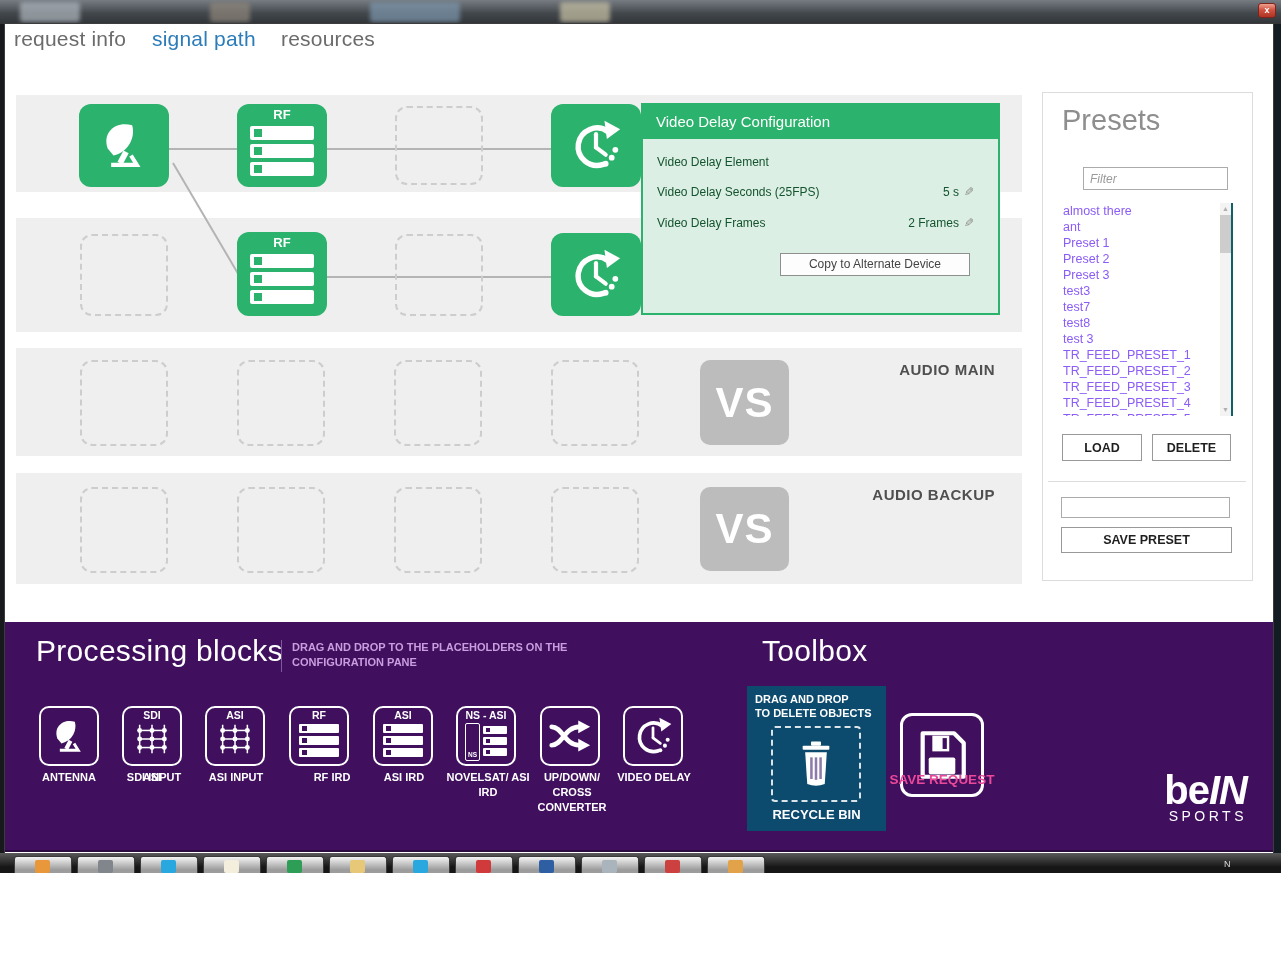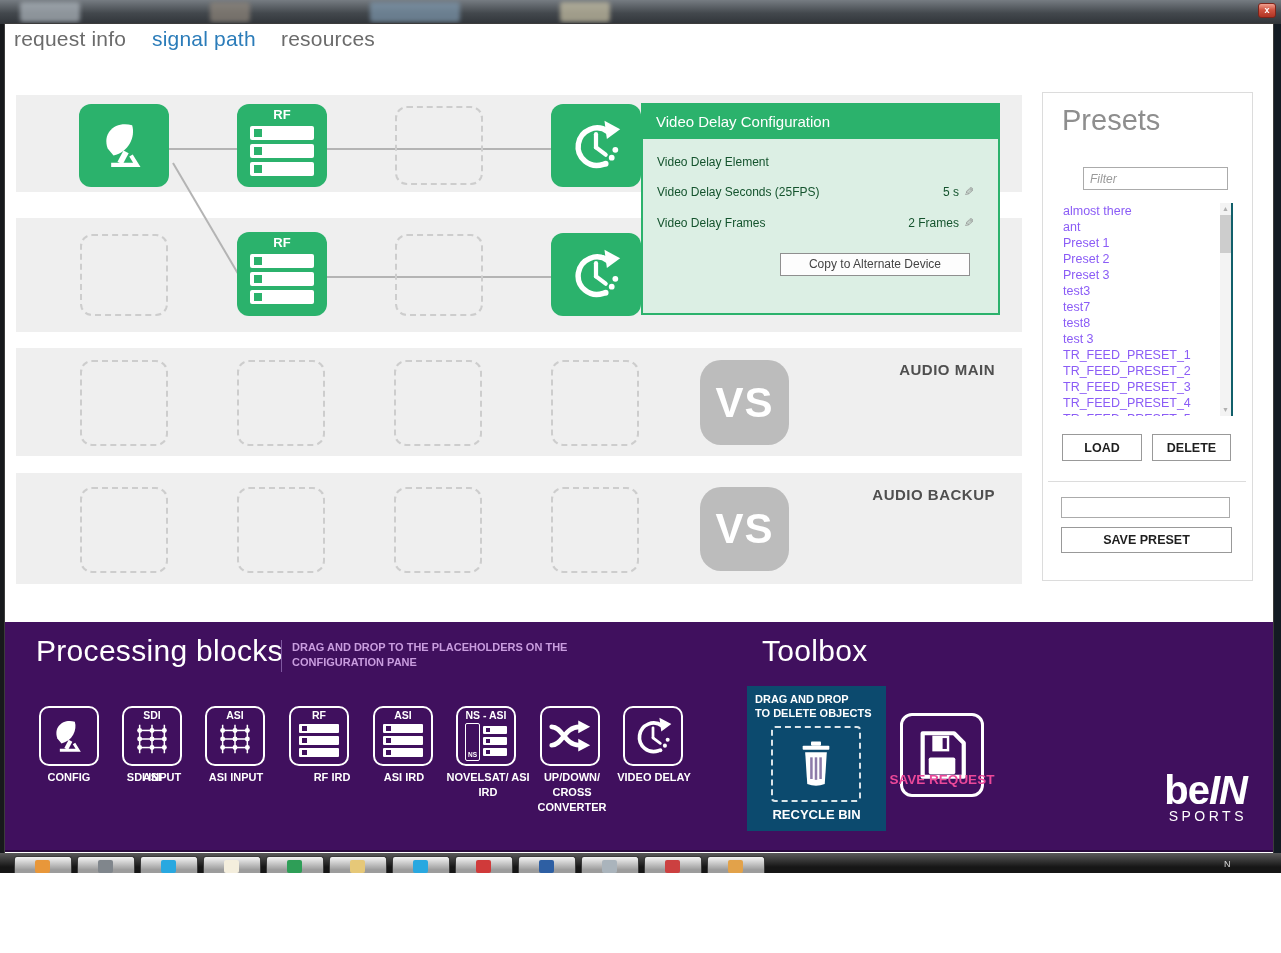--- a/index.html
+++ b/index.html
@@ -27,21 +27,21 @@
   #row1 { top:95px;  height:97px; }
   #row2 { top:218px; height:114px; }
   #row3 { top:348px; height:108px; }
   #row4 { top:473px; height:111px; }
 
   .slot { border:2px dashed #cdcdcd; border-radius:12px; width:88px; background:transparent; z-index:1; }
   .gblock { width:90px; background:#2bb26c; border-radius:12px; z-index:2; }
   .rf-title { color:#fff; font-size:13px; font-weight:bold; text-align:center; margin-top:3px; }
   .bar { width:64px; height:14px; background:#fff; border-radius:2px; margin:4px auto 0; position:relative; }
   .bar::before { content:""; position:absolute; left:4px; top:3px; width:8px; height:8px; background:#2bb26c; }
-  .vs { background:#bcbcbc; border-radius:21px; color:#fff; font-size:42px; font-weight:bold;
+  .vs { background:#bcbcbc; border-radius:10px; color:#fff; font-size:42px; font-weight:bold;
         display:flex; align-items:center; justify-content:center; z-index:2; letter-spacing:1px; }
   .audio-label { font-size:15px; font-weight:600; color:#4f4f4f; letter-spacing:.5px; }
 
   
   #vdc { left:641px; top:103px; width:359px; height:212px; z-index:6;
          border:2px solid #2bb26c; background:#dcefe4; }
   #vdc-header { height:34px; background:#2bb26c; color:#fff; font-size:15px; padding-left:13px; line-height:34px; }
   .vdc-row { position:absolute; left:14px; right:24px; font-size:12px; color:#14532d; display:flex; }
   .vdc-row .lbl { flex:1; }
   .vdc-row .val { text-align:center; }
@@ -265,21 +265,21 @@
     <div>CONFIGURATION PANE</div>
   </div>
 
   <div class="abs tool-box" style="left:39px">
     <svg viewBox="0 0 48 48" style="width:40px;height:40px;margin-top:8px">
       <path d="M10 27 C5 13 17 3 31 7 C34 17 28 30 15 33 Z" fill="#fff"></path>
       <rect x="21" y="29" width="5" height="11" fill="#fff" transform="rotate(28 23 34)"></rect>
       <path d="M13 41 L35 41 L30 33" stroke="#fff" stroke-width="3.5" fill="none"></path>
     </svg>
   </div>
-  <div class="tool-label" style="left:25px">CONFIG</div>
+  <div class="tool-label" style="left:25px">ANTENNA</div>
 
   <div class="abs tool-box" style="left:122px">
     <div class="tool-badge">SDI</div>
     <svg viewBox="0 0 40 32" style="width:38px;height:34px;margin-top:1px">
       <g stroke="#fff" stroke-width="1.6">
         <line x1="7" y1="1" x2="7" y2="31"></line>
           <line x1="20" y1="1" x2="20" y2="31"></line>
           <line x1="33" y1="1" x2="33" y2="31"></line>
         <line x1="7" y1="7" x2="33" y2="7"></line>
           <line x1="7" y1="16" x2="33" y2="16"></line>

